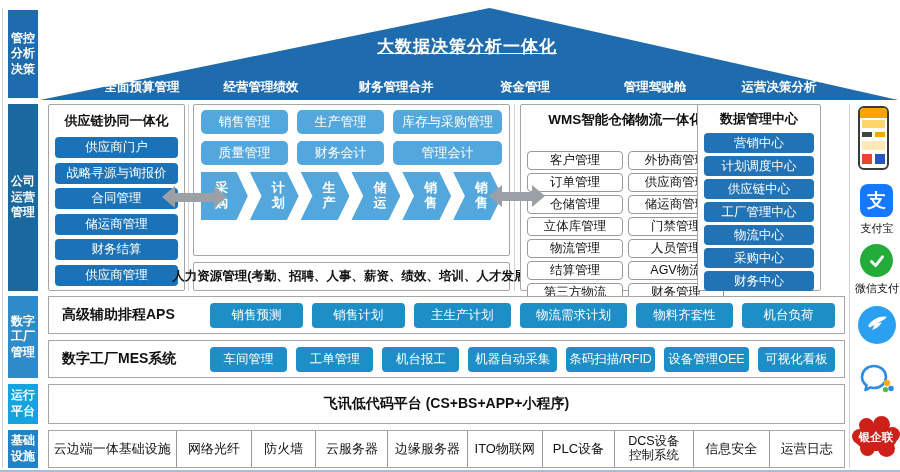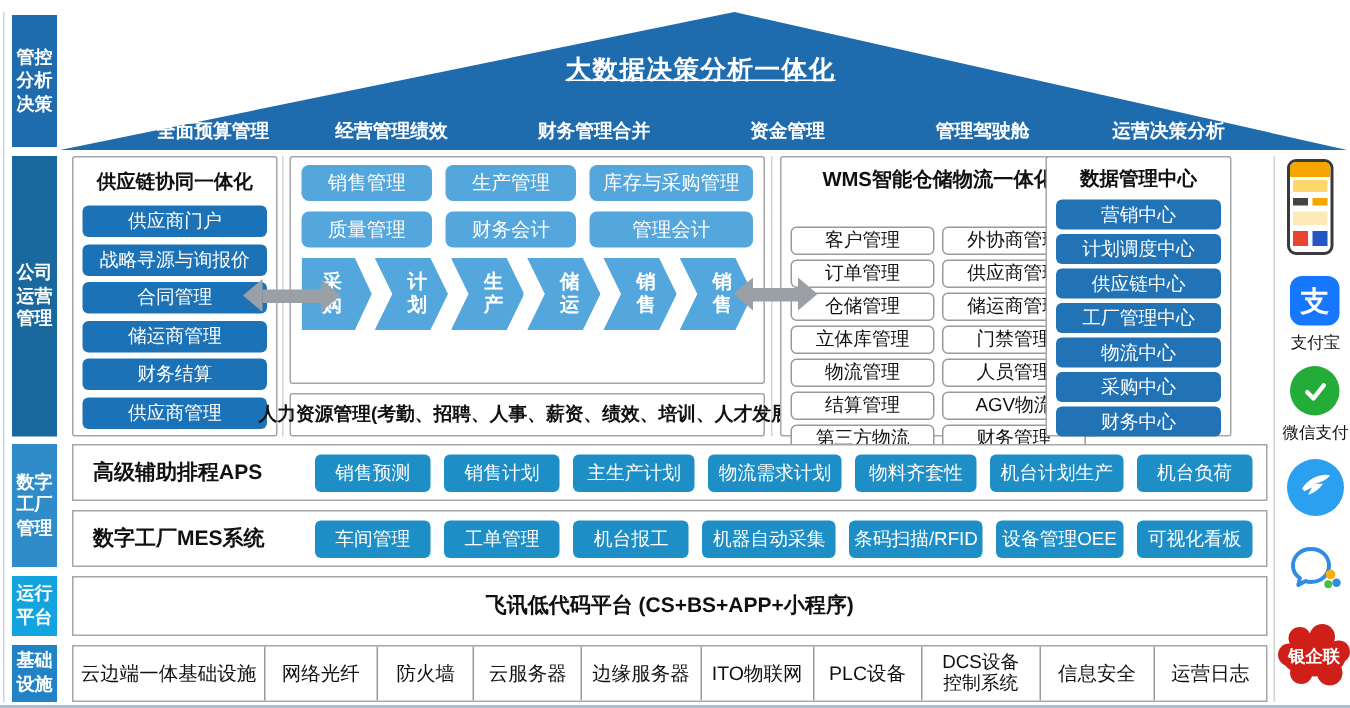--- a/index.html
+++ b/index.html
@@ -244,21 +244,20 @@
   </div>
 
   <div class="hrow" id="aps">
     <div class="hlabel">高级辅助排程APS</div>
     <div class="hbtns">
       <div class="btn-mid">销售预测</div>
       <div class="btn-mid">销售计划</div>
       <div class="btn-mid" style="flex:1.05">主生产计划</div>
       <div class="btn-mid" style="flex:1.15">物流需求计划</div>
       <div class="btn-mid" style="flex:1.05">物料齐套性</div>
-      <div class="btn-mid" style="flex:1.15">机台计划生产</div>
       <div class="btn-mid">机台负荷</div>
     </div>
   </div>
 
   <div class="hrow" id="mes">
     <div class="hlabel">数字工厂MES系统</div>
     <div class="hbtns">
       <div class="btn-mid">车间管理</div>
       <div class="btn-mid">工单管理</div>
       <div class="btn-mid">机台报工</div>

